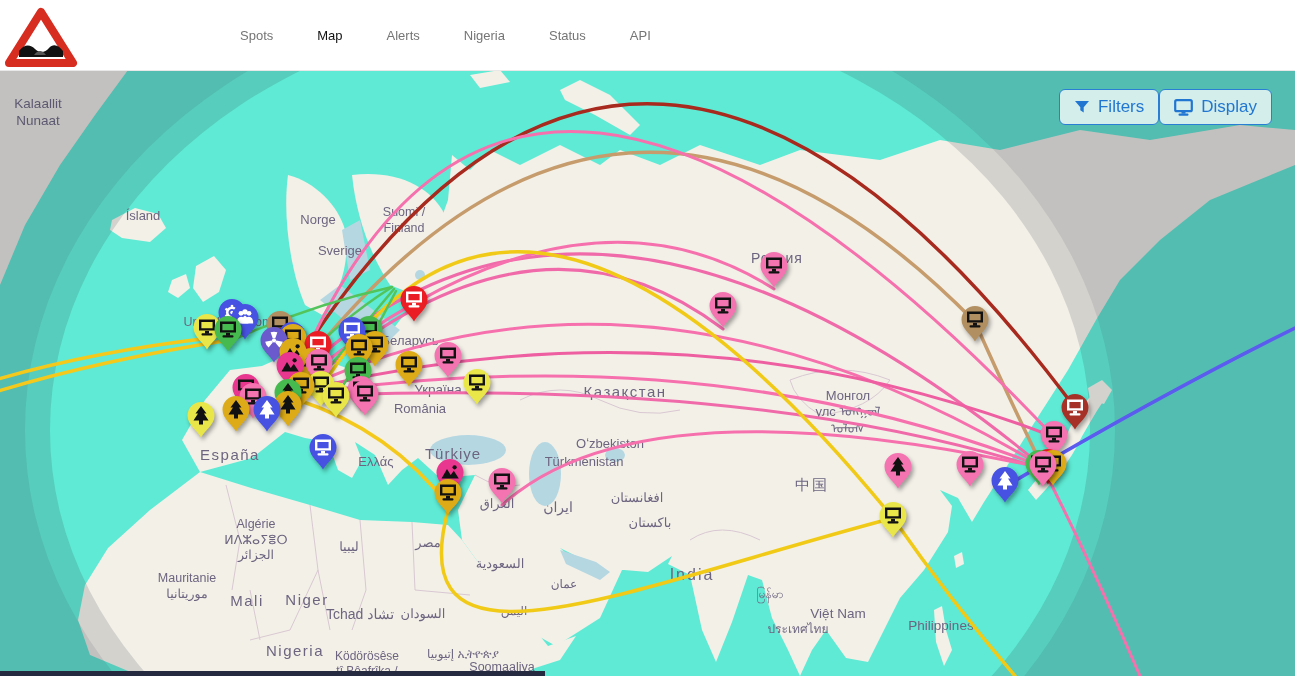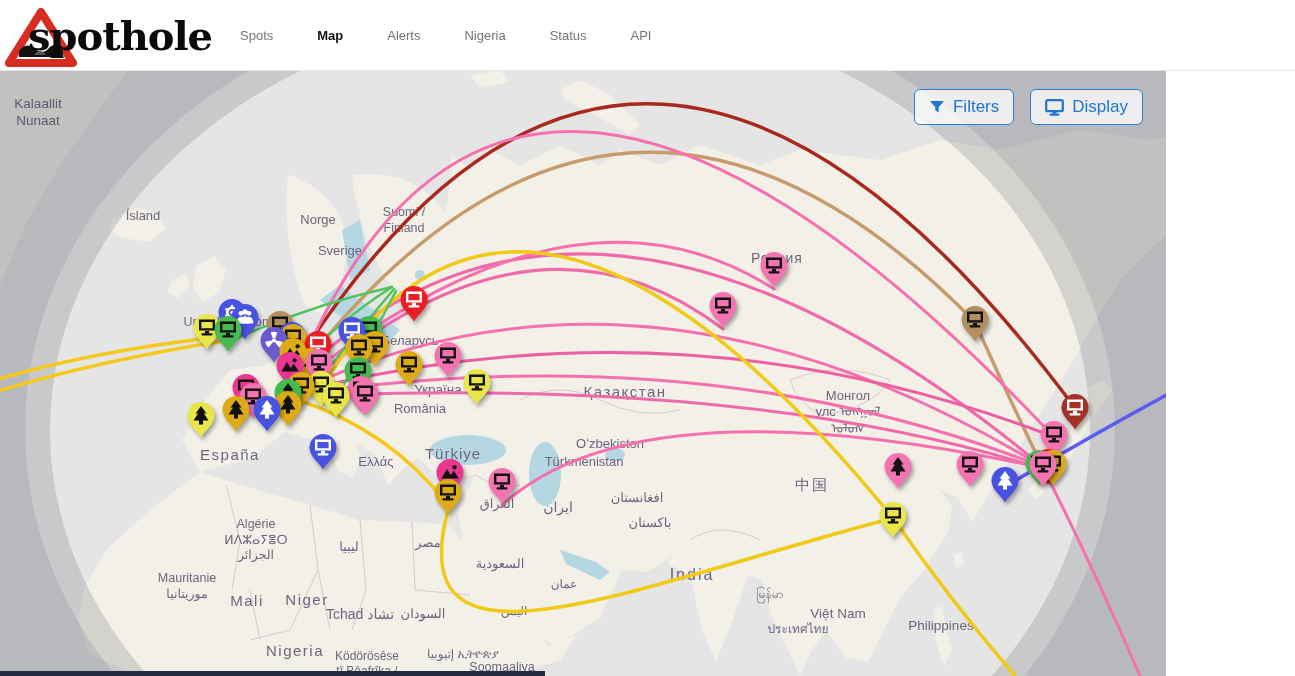--- a/index.html
+++ b/index.html
@@ -5,47 +5,46 @@
   html,body{margin:0;padding:0;background:#fff;font-family:"Liberation Sans",sans-serif;}
   .app{position:relative;width:1295px;height:676px;overflow:hidden;background:#fff;}
 
   
   .header{position:absolute;top:0;left:0;width:1295px;height:70px;background:#fff;border-bottom:1px solid #e8e8e8;z-index:30;}
   .brand{position:absolute;left:2px;top:2px;display:flex;align-items:center;height:66px;}
   .brand svg{position:absolute;left:2px;top:3px;}
   .brand-text{position:relative;margin-left:26px;font-family:"DejaVu Serif",serif;font-weight:900;font-size:40px;color:#0a0a0a;letter-spacing:-1px;z-index:2;}
   .nav{position:absolute;left:240px;top:0;height:70px;display:flex;align-items:center;gap:44px;}
   .nav-item{font-size:13px;color:#757575;cursor:pointer;}
-  .nav-item.active{color:#111;font-weight:700;}
+  .nav-item.active{color:#111;font-weight:400;}
 
   
-  .map{position:absolute;top:70px;left:0;width:1130px;height:606px;background:#e5e5e5;overflow:hidden;padding-left:36px;}
+  .map{position:absolute;top:70px;left:0;width:1295px;height:606px;background:#5eead4;overflow:hidden;}
   .map svg.base{position:absolute;left:0;top:0;}
   .pin{position:absolute;transform:translate(-50%,-100%);width:30px;height:38px;z-index:5;cursor:pointer;}
   .pin svg{filter:drop-shadow(2px 3px 2px rgba(0,0,0,0.35));}
   .footer-strip{position:absolute;left:0;bottom:0;width:545px;height:5px;background:#252a40;z-index:8;}
 
   
-  .map-buttons{position:absolute;top:19px;right:23px;display:flex;gap:16px;z-index:20;}
+  .map-buttons{position:absolute;top:19px;right:23px;display:flex;gap:0;z-index:20;}
   .map-btn{display:flex;align-items:center;gap:8px;background:rgba(255,255,255,0.75);border:1px solid #2a7fd4;border-radius:6px;padding:7px 14px;color:#2176d2;font-size:17px;cursor:pointer;font-family:"Liberation Sans",sans-serif;}
   .map-btn svg{display:block;}
 </style>
 </head>
 <body>
 
 <div class="app">
 
   <div class="header">
     <div class="brand">
       <svg width="74" height="64" viewBox="0 0 74 64">
         <path d="M37,7 L69,58 L5,58 Z" fill="#ffffff" stroke="#d62d20" stroke-width="8" stroke-linejoin="round"></path>
         <path d="M15,46 C21,38 27,40 31,44 C35,48 41,48 45,43 C49,38 55,40 59,46 L59,52 L15,52 Z" fill="#111"></path>
         <path d="M30,50 q6,-8 12,0 z" fill="#555"></path>
       </svg>
-      <span class="brand-text">spothole</span>
     </div>
     <div class="nav">
       <span class="nav-item">Spots</span>
       <span class="nav-item active">Map</span>
       <span class="nav-item">Alerts</span>
       <span class="nav-item">Nigeria</span>
       <span class="nav-item">Status</span>
       <span class="nav-item">API</span>
     </div>
   </div>

